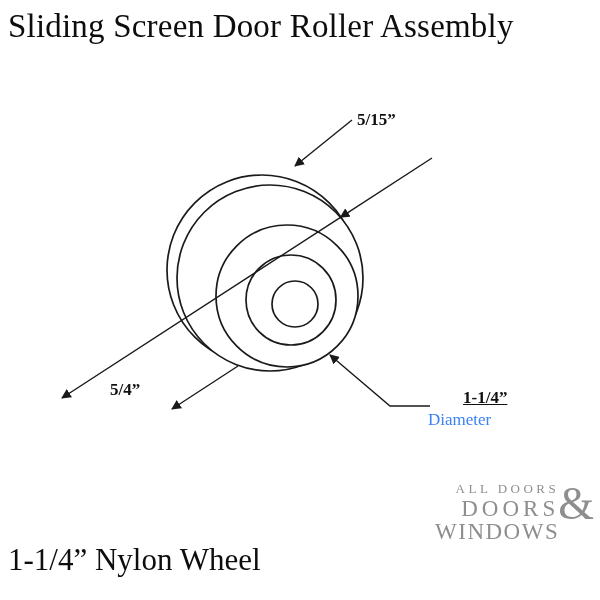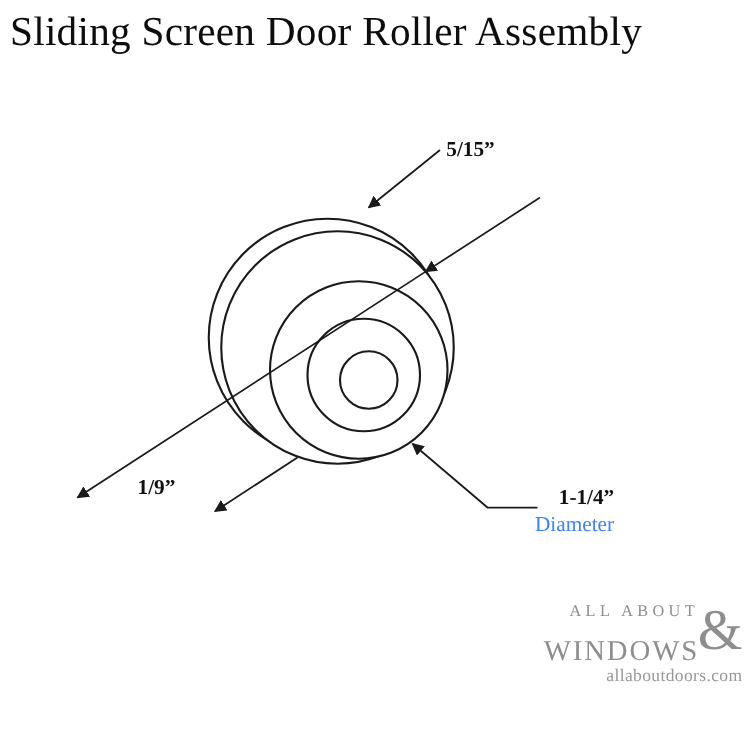--- a/index.html
+++ b/index.html
@@ -21,33 +21,33 @@
   }
   .drawing{
     position:absolute;left:0;top:0;width:600px;height:600px;
   }
   .dim-label{
     position:absolute;font-size:17px;font-weight:bold;color:#111;
     white-space:nowrap;
   }
   .dim-label.width{left:357px;top:110px;}
   .dim-label.hole{left:110px;top:380px;}
-  .dim-label.diameter{left:447px;top:388px;}
+  .dim-label.diameter{left:463px;top:388px;text-decoration:underline;}
   .dim-caption{
     position:absolute;left:428px;top:410px;
     font-size:17px;color:#3b82f6;white-space:nowrap;
   }
   .logo{
     position:absolute;right:6px;top:482px;
     text-align:right;color:#8e8e8e;
   }
   .logo-main{display:flex;align-items:flex-start;justify-content:flex-end;}
   .logo-line1{font-size:13px;letter-spacing:3.5px;line-height:1.15;}
   .logo-line2{font-size:23px;letter-spacing:4px;line-height:1.0;}
-  .logo-line3{font-size:23px;letter-spacing:1.5px;line-height:1.0;margin-top:12px;}
+  .logo-line3{font-size:23px;letter-spacing:1.5px;line-height:1.0;}
   .logo-amp{font-size:46px;line-height:0.95;margin-left:-1px;}
   .logo-url{font-size:14px;margin-top:2px;letter-spacing:0.3px;color:#97979b;}
 </style>
 </head>
 <body>
 
 <div class="page">
 
   <div class="title">Sliding Screen Door Roller Assembly</div>
 
@@ -68,29 +68,30 @@
 
     <g stroke="#1a1a1a" stroke-width="1.4" fill="none">
       <path d="M 352 120 L 295 166" marker-end="url(#arrow)"></path>
       <path d="M 432 158 L 340.5 217.3 L 62 398" marker-mid="url(#arrow)" marker-end="url(#arrow)"></path>
       <path d="M 238 366 L 172 409" marker-end="url(#arrow)"></path>
       <path d="M 430 406 L 390 406 L 330 355" marker-end="url(#arrow)"></path>
     </g>
   </svg>
 
   <div class="dim-label width">5/15”</div>
-  <div class="dim-label hole">1/9”</div>
+  <div class="dim-label hole">5/4”</div>
   <div class="dim-label diameter">1-1/4”</div>
   <div class="dim-caption">Diameter</div>
 
+  <div class="subtitle">1-1/4” Nylon Wheel</div>
 
   <div class="logo">
     <div class="logo-main">
       <div class="logo-lines">
-        <div class="logo-line1">ALL ABOUT</div>
+        <div class="logo-line1">ALL DOORS</div>
+        <div class="logo-line2">DOORS</div>
         <div class="logo-line3">WINDOWS</div>
       </div>
       <div class="logo-amp">&amp;</div>
     </div>
-    <div class="logo-url">allaboutdoors.com</div>
   </div>
 
 </div>
 
 </body></html>

